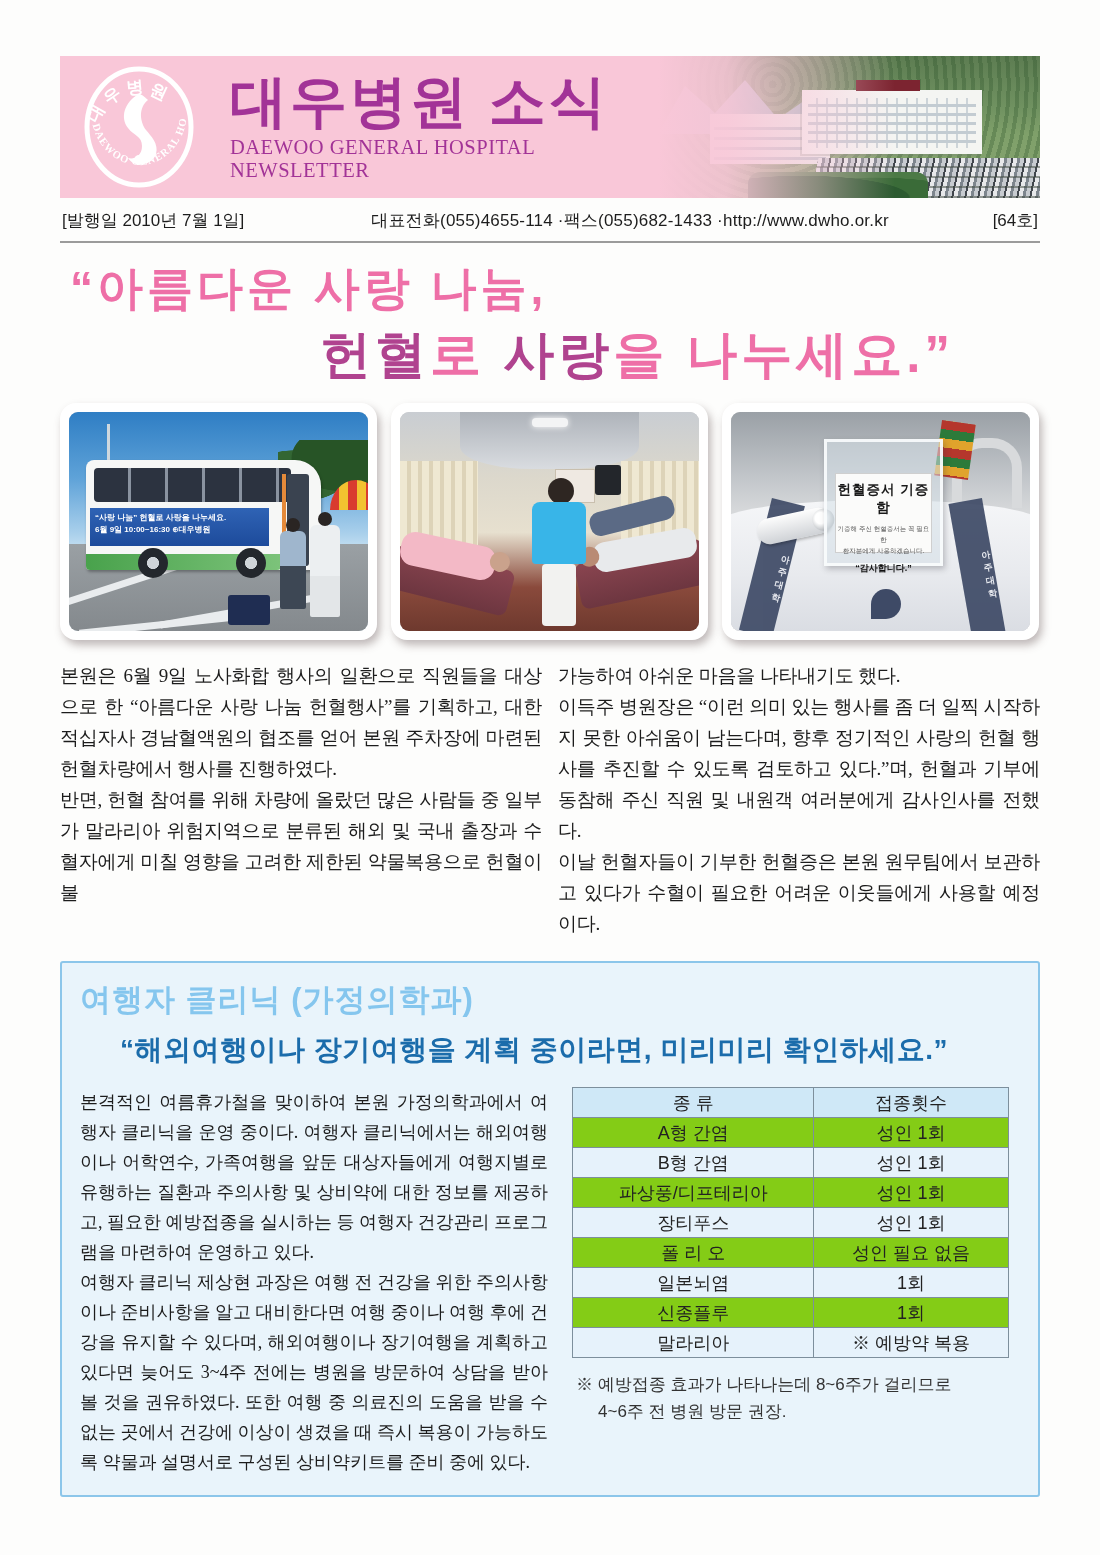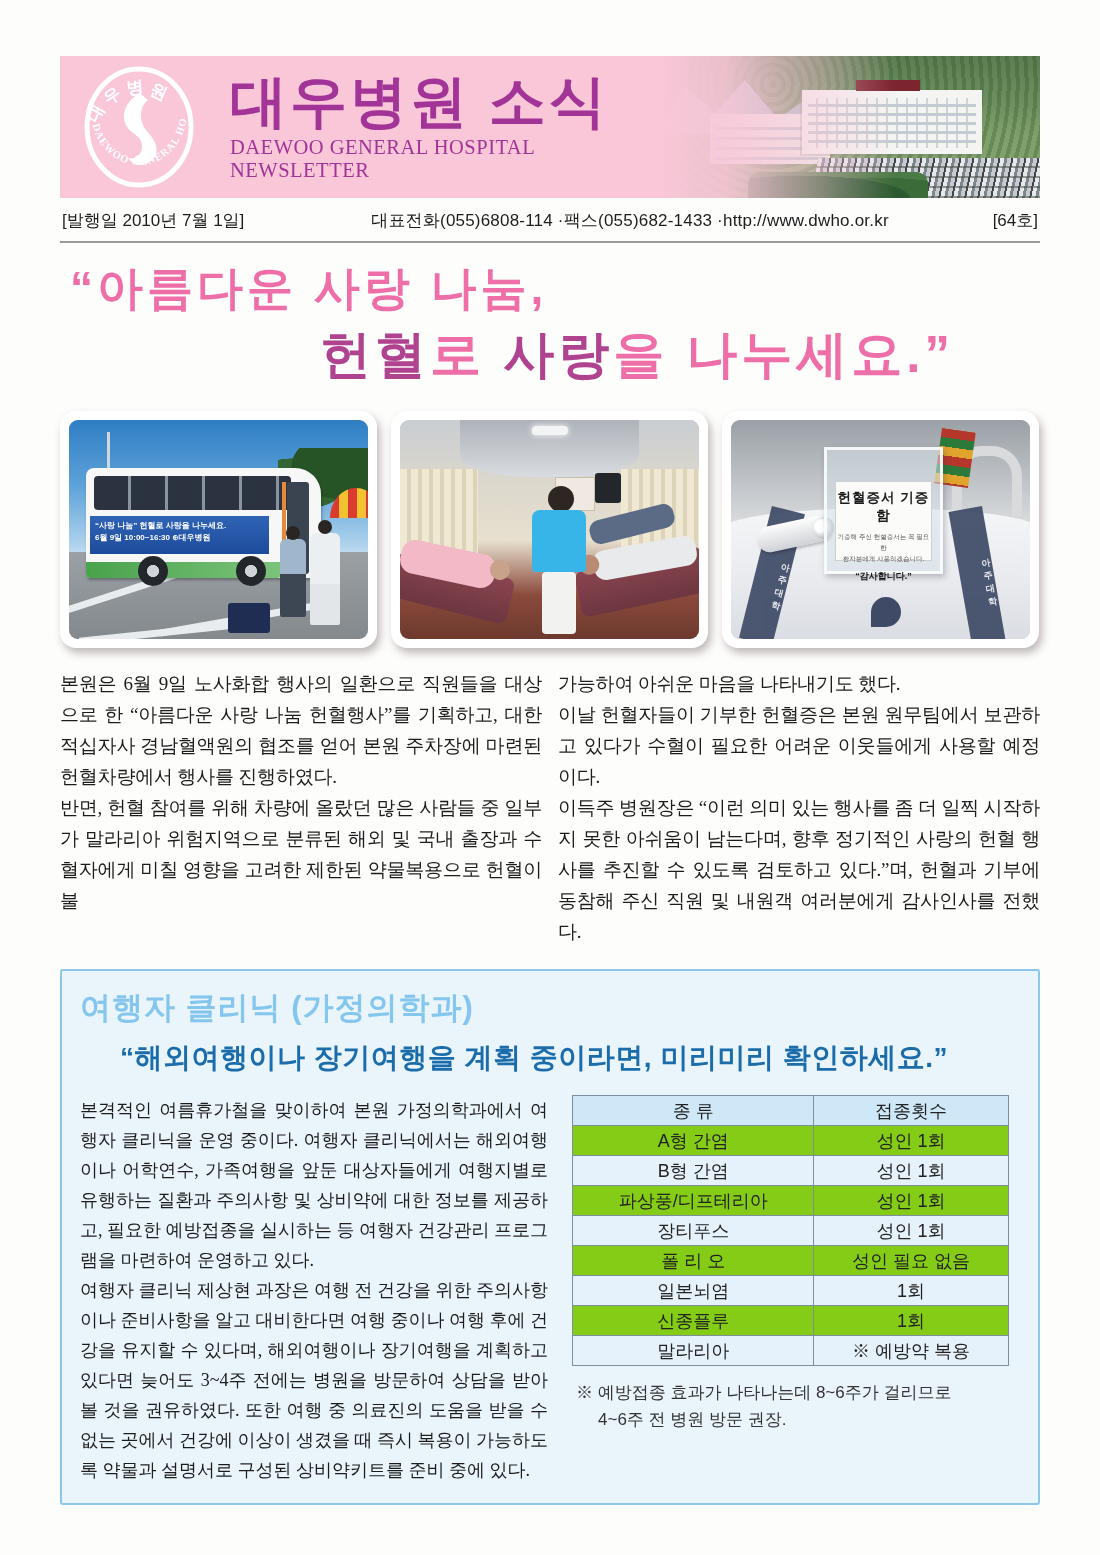--- a/index.html
+++ b/index.html
@@ -44,21 +44,21 @@
 
   
   .info-bar { display:flex; align-items:center; padding:11px 2px 9px 2px; border-bottom:2px solid #9b9b9b; font-size:17px; color:#1d1d1d; }
   .info-left { width:250px; }
   .info-center { flex:1; text-align:center; letter-spacing:0.2px; }
   .info-right { width:90px; text-align:right; }
 
   
   .headline { padding:18px 0 4px 10px; line-height:1.2; }
   .hl1 { font-size:46px; font-weight:800; color:#ee6fa7; letter-spacing:4px; }
-  .hl2 { font-size:51px; font-weight:800; letter-spacing:4px; margin:8px 0 8px 250px; }
+  .hl2 { font-size:51px; font-weight:800; letter-spacing:4px; margin:8px 0 0 250px; }
   .seg-pink { color:#ee6fa7; }
   .seg-dark { color:#b0438f; }
 
   
   .photos { display:flex; gap:14px; margin-top:14px; }
   .photo { position:relative; width:317px; height:237px; background:#fff; border-radius:16px;
     padding:9px; box-shadow:3px 5px 9px rgba(90,70,70,.38); flex:0 0 auto; }
   .photo-inner { position:relative; width:100%; height:100%; border-radius:9px; overflow:hidden; background:#ccc; }
 
   
@@ -185,21 +185,21 @@
       <div class="bp-bldg-main"></div>
       <div class="bp-sign"></div>
       <div class="bp-lot"></div>
       <div class="bp-trees"></div>
       <div class="bp-fade"></div>
     </div>
   </div>
 
   <div class="info-bar">
     <div class="info-left">[발행일 2010년 7월 1일]</div>
-    <div class="info-center">대표전화(055)6808-114  ·팩스(055)682-1433  ·http://www.dwho.or.kr</div>
+    <div class="info-center">대표전화(055)4655-114  ·팩스(055)682-1433  ·http://www.dwho.or.kr</div>
     <div class="info-right">[64호]</div>
   </div>
 
   <div class="headline">
     <div class="hl1 seg-pink">“아름다운 사랑 나눔,</div>
     <div class="hl2"><span class="seg-dark">헌혈</span><span class="seg-pink">로 </span><span class="seg-dark">사랑</span><span class="seg-pink">을 나누세요.”</span></div>
   </div>
 
   <div class="photos">
 
@@ -282,22 +282,22 @@
 
   </div>
 
   <div class="article">
     <div class="col">
       <p>본원은 6월 9일 노사화합 행사의 일환으로 직원들을 대상으로 한 “아름다운 사랑 나눔 헌혈행사”를 기획하고, 대한적십자사 경남혈액원의 협조를 얻어 본원 주차장에 마련된 헌혈차량에서 행사를 진행하였다.</p>
       <p>반면, 헌혈 참여를 위해 차량에 올랐던 많은 사람들 중 일부가 말라리아 위험지역으로 분류된 해외 및 국내 출장과 수혈자에게 미칠 영향을 고려한 제한된 약물복용으로 헌혈이 불</p>
     </div>
     <div class="col">
       <p>가능하여 아쉬운 마음을 나타내기도 했다.</p>
+      <p>이득주 병원장은 “이런 의미 있는 행사를 좀 더 일찍 시작하지 못한 아쉬움이 남는다며, 향후 정기적인 사랑의 헌혈 행사를 추진할 수 있도록 검토하고 있다.”며, 헌혈과 기부에 동참해 주신 직원 및 내원객 여러분에게 감사인사를 전했다.</p>
       <p>이날 헌혈자들이 기부한 헌혈증은 본원 원무팀에서 보관하고 있다가 수혈이 필요한 어려운 이웃들에게 사용할 예정이다.</p>
-      <p>이득주 병원장은 “이런 의미 있는 행사를 좀 더 일찍 시작하지 못한 아쉬움이 남는다며, 향후 정기적인 사랑의 헌혈 행사를 추진할 수 있도록 검토하고 있다.”며, 헌혈과 기부에 동참해 주신 직원 및 내원객 여러분에게 감사인사를 전했다.</p>
     </div>
   </div>
 
   <div class="clinic">
     <div class="clinic-heading">여행자 클리닉 (가정의학과)</div>
     <div class="clinic-subheading">“해외여행이나 장기여행을 계획 중이라면, 미리미리 확인하세요.”</div>
     <div class="clinic-cols">
       <div class="clinic-left">
         <p>본격적인 여름휴가철을 맞이하여 본원 가정의학과에서 여행자 클리닉을 운영 중이다. 여행자 클리닉에서는 해외여행이나 어학연수, 가족여행을 앞둔 대상자들에게 여행지별로 유행하는 질환과 주의사항 및 상비약에 대한 정보를 제공하고, 필요한 예방접종을 실시하는 등 여행자 건강관리 프로그램을 마련하여 운영하고 있다.</p>
         <p>여행자 클리닉 제상현 과장은 여행 전 건강을 위한 주의사항이나 준비사항을 알고 대비한다면 여행 중이나 여행 후에 건강을 유지할 수 있다며, 해외여행이나 장기여행을 계획하고 있다면 늦어도 3~4주 전에는 병원을 방문하여 상담을 받아 볼 것을 권유하였다. 또한 여행 중 의료진의 도움을 받을 수 없는 곳에서 건강에 이상이 생겼을 때 즉시 복용이 가능하도록 약물과 설명서로 구성된 상비약키트를 준비 중에 있다.</p>

